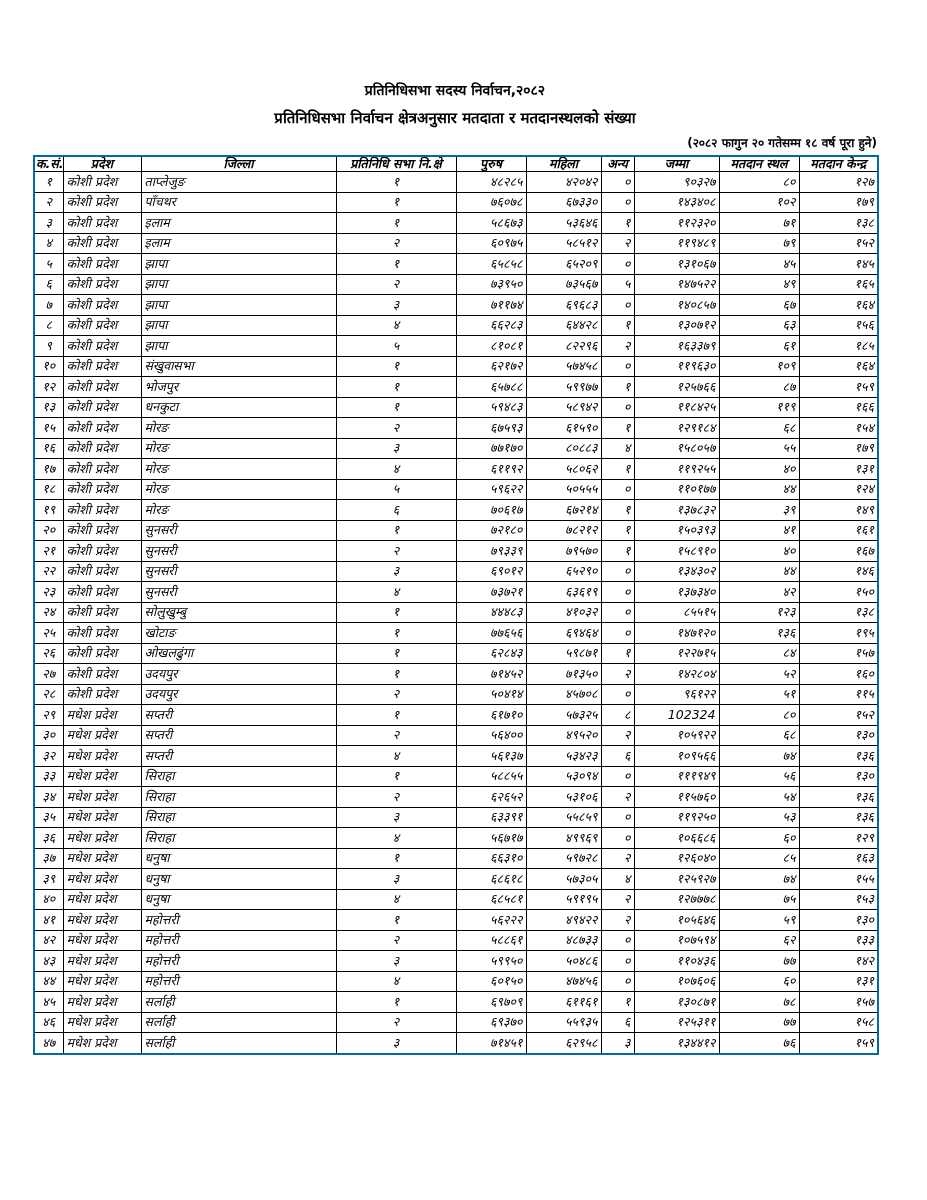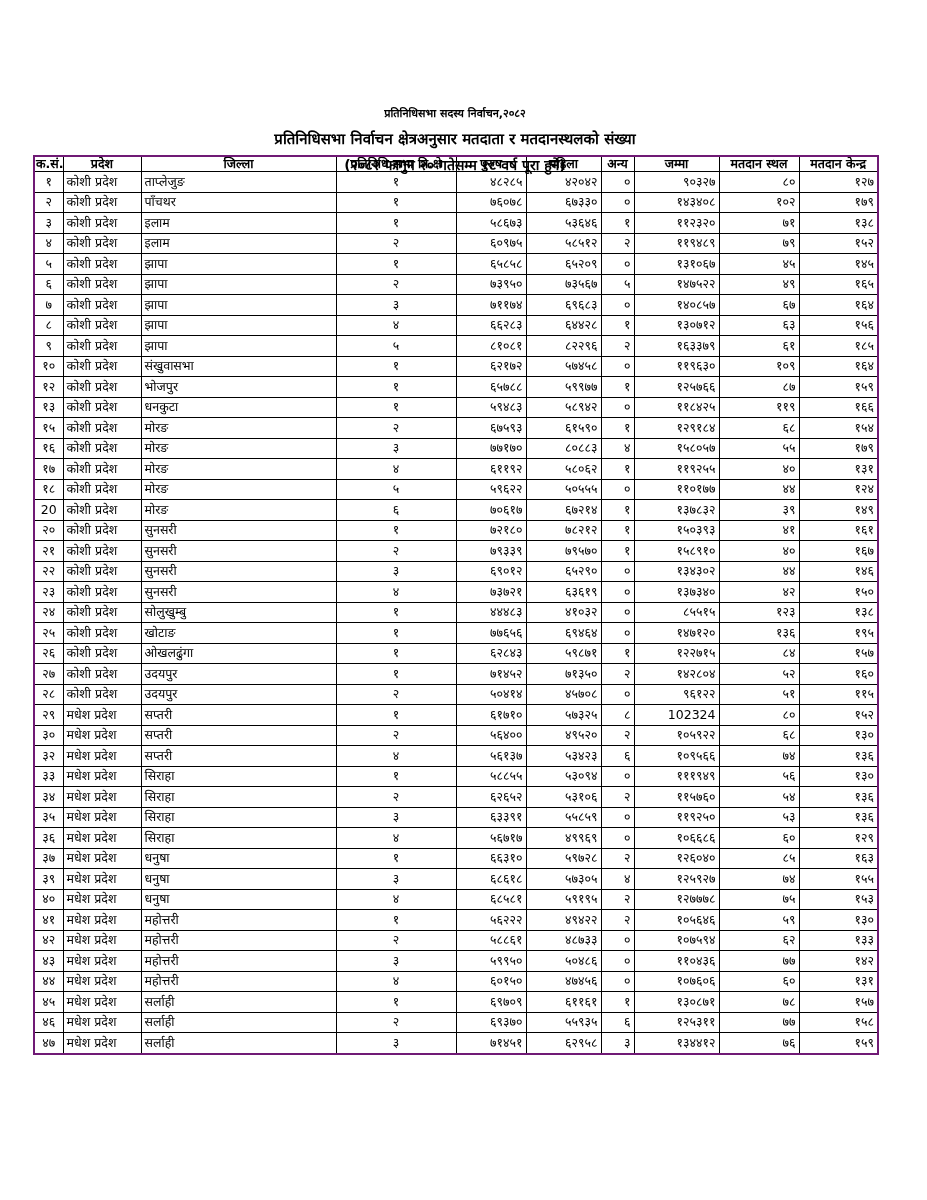--- a/index.html
+++ b/index.html
@@ -17,31 +17,32 @@
     overflow: hidden;
   }
   .titles {
     position: absolute;
     top: 80px;
     left: 33px;
     width: 844px;
     text-align: center;
     font-weight: bold;
   }
-  .title-1 { font-size: 11px; margin-bottom: 8px; margin-top: 25px; }
+  .title-1 { font-size: 14px; margin-bottom: 8px; }
   .title-2 { font-size: 15px; margin-bottom: 7px; }
-  .title-3 { font-size: 14px; }
+  .title-3 { font-size: 12px; text-align: right; }
   table.stats {
     position: absolute;
     top: 155px;
     left: 33px;
     width: 844px;
     border-collapse: collapse;
     table-layout: fixed;
-    border: 2px solid #701a75;
+    border: 2px solid #0369a1;
+    font-style: italic;
   }
   table.stats th, table.stats td {
     border: 1px solid #000000;
     padding: 0 3px;
     overflow: hidden;
     white-space: nowrap;
     line-height: 1.1;
   }
   table.stats th {
     font-weight: bold;
@@ -282,21 +283,21 @@
           <td class="al-left">मोरङ</td>
           <td class="al-center">५</td>
           <td class="al-right">५९६२२</td>
           <td class="al-right">५०५५५</td>
           <td class="al-right">०</td>
           <td class="al-right">११०१७७</td>
           <td class="al-right">४४</td>
           <td class="al-right">१२४</td>
         </tr>
         <tr>
-          <td class="al-center">20</td>
+          <td class="al-center">१९</td>
           <td class="al-left">कोशी प्रदेश</td>
           <td class="al-left">मोरङ</td>
           <td class="al-center">६</td>
           <td class="al-right">७०६१७</td>
           <td class="al-right">६७२१४</td>
           <td class="al-right">१</td>
           <td class="al-right">१३७८३२</td>
           <td class="al-right">३९</td>
           <td class="al-right">१४९</td>
         </tr>

